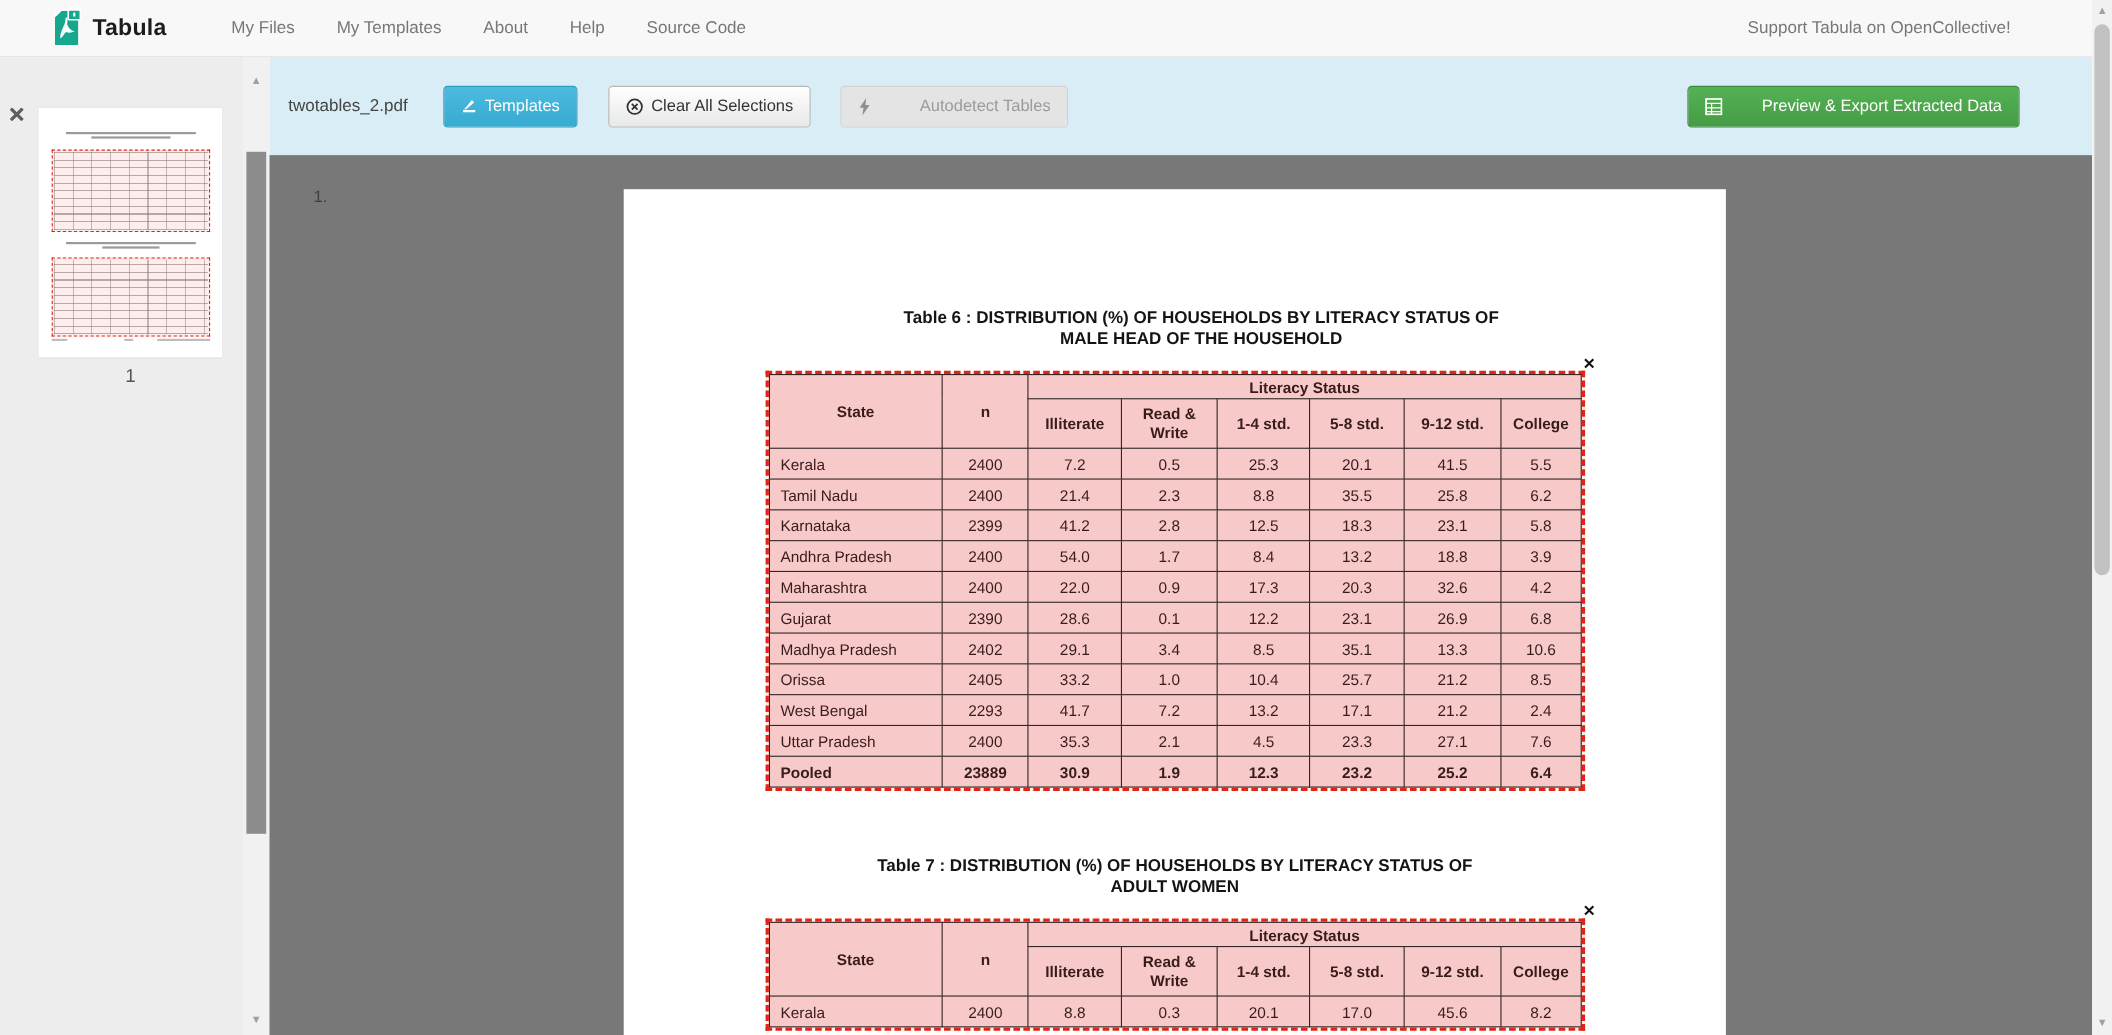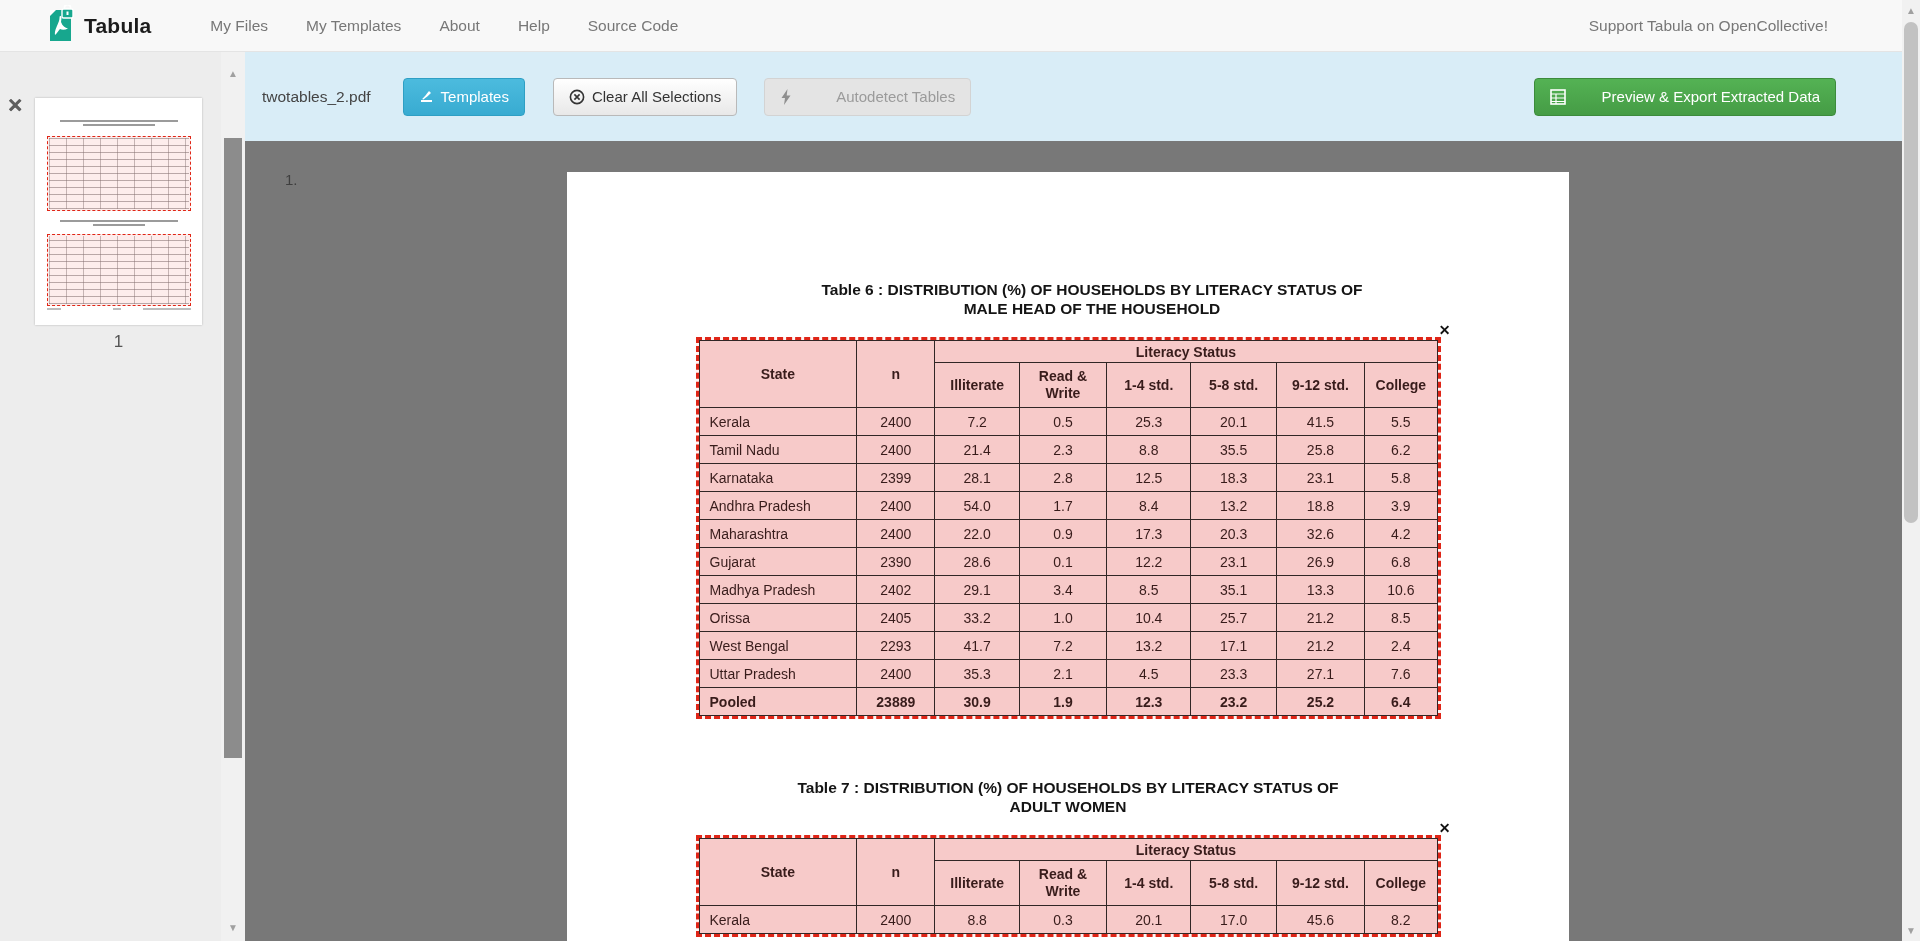--- a/index.html
+++ b/index.html
@@ -285,21 +285,21 @@
               <td>21.4</td>
               <td>2.3</td>
               <td>8.8</td>
               <td>35.5</td>
               <td>25.8</td>
               <td>6.2</td>
             </tr>
             <tr>
               <td class="cell-state">Karnataka</td>
               <td>2399</td>
-              <td>28.1</td>
+              <td>41.2</td>
               <td>2.8</td>
               <td>12.5</td>
               <td>18.3</td>
               <td>23.1</td>
               <td>5.8</td>
             </tr>
             <tr>
               <td class="cell-state">Andhra Pradesh</td>
               <td>2400</td>
               <td>54.0</td>

